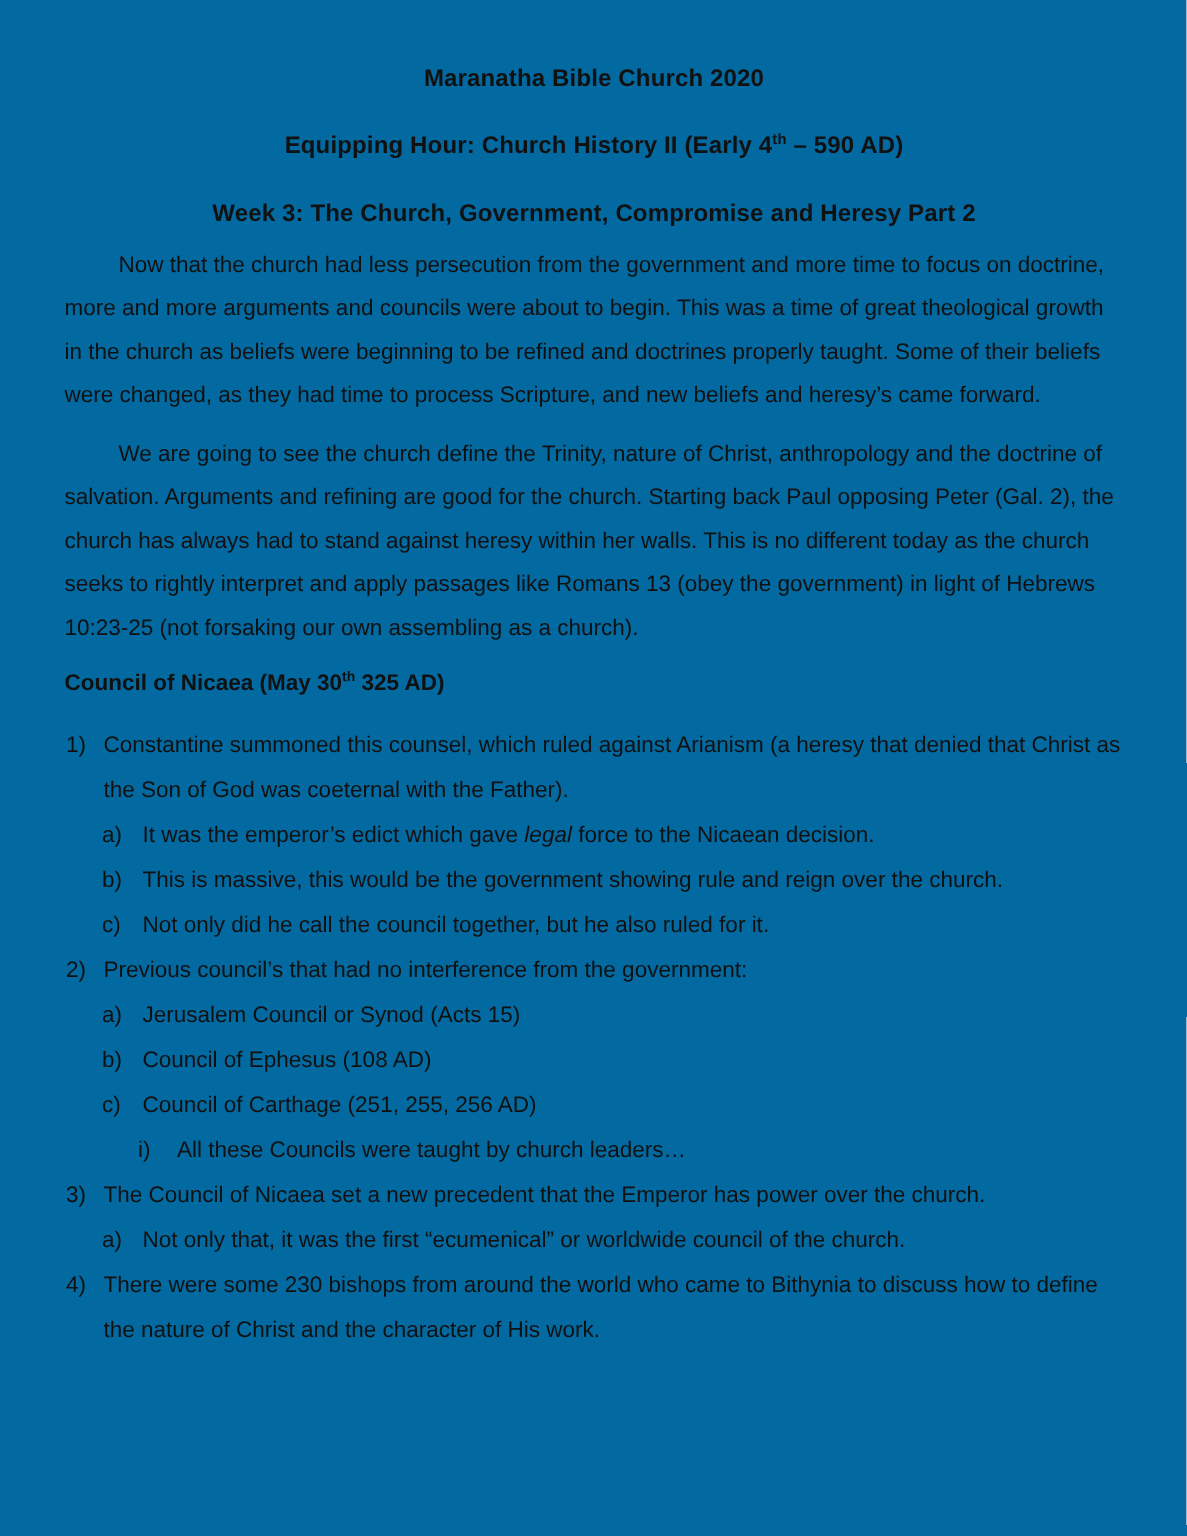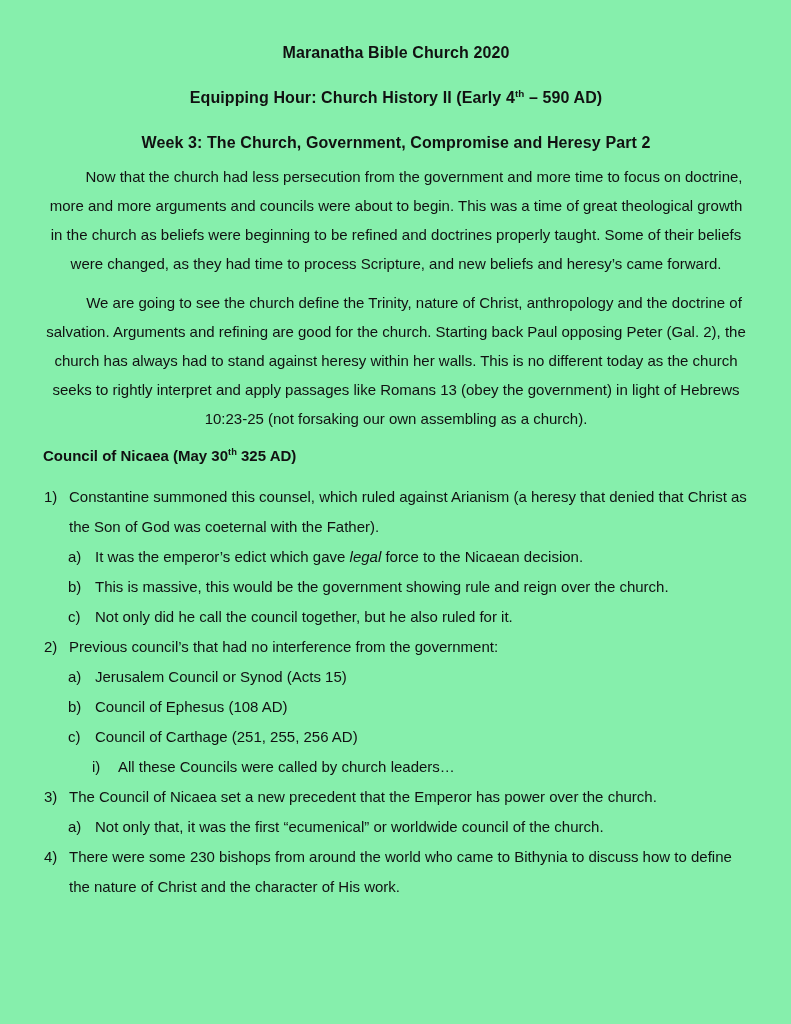--- a/index.html
+++ b/index.html
@@ -4,42 +4,42 @@
 <style>
   html, body {
     margin: 0;
     padding: 0;
     background: #ffffff;
   }
   .page {
     position: relative;
     width: 791px;
     height: 1024px;
-    background: #86efac;
+    background: #0369a1;
     color: #111111;
     font-family: "Liberation Sans", "DejaVu Sans", sans-serif;
     font-size: 15px;
     box-sizing: border-box;
     padding: 44px 42px 0 43px;
     overflow: hidden;
   }
   .titles { text-align: center; }
   .title {
     margin: 0 0 27px 0;
     font-weight: bold;
     font-size: 16px;
     line-height: 18px;
     letter-spacing: 0.1px;
   }
   .title:last-child { margin-bottom: 0; }
   .body-para {
     margin: 10px 0 0 0;
     line-height: 29px;
     text-indent: 36px;
-    text-align: center;
+    text-align: left;
   }
   .section-heading {
     margin: 8px 0 0 0;
     font-weight: bold;
     line-height: 29px;
   }
   .list {
     margin-top: 12px;
   }
   .list-item {
@@ -110,21 +110,21 @@
       <div class="list-item level-1">
         <span class="list-marker">b)</span>
         <div class="list-text"><span>Council of Ephesus (108 AD)</span></div>
       </div>
       <div class="list-item level-1">
         <span class="list-marker">c)</span>
         <div class="list-text"><span>Council of Carthage (251, 255, 256 AD)</span></div>
       </div>
       <div class="list-item level-2">
         <span class="list-marker">i)</span>
-        <div class="list-text"><span>All these Councils were called by church leaders…</span></div>
+        <div class="list-text"><span>All these Councils were taught by church leaders…</span></div>
       </div>
       <div class="list-item level-0">
         <span class="list-marker">3)</span>
         <div class="list-text"><span>The Council of Nicaea set a new precedent that the Emperor has power over the church.</span></div>
       </div>
       <div class="list-item level-1">
         <span class="list-marker">a)</span>
         <div class="list-text"><span>Not only that, it was the first “ecumenical” or worldwide council of the church.</span></div>
       </div>
       <div class="list-item level-0">

